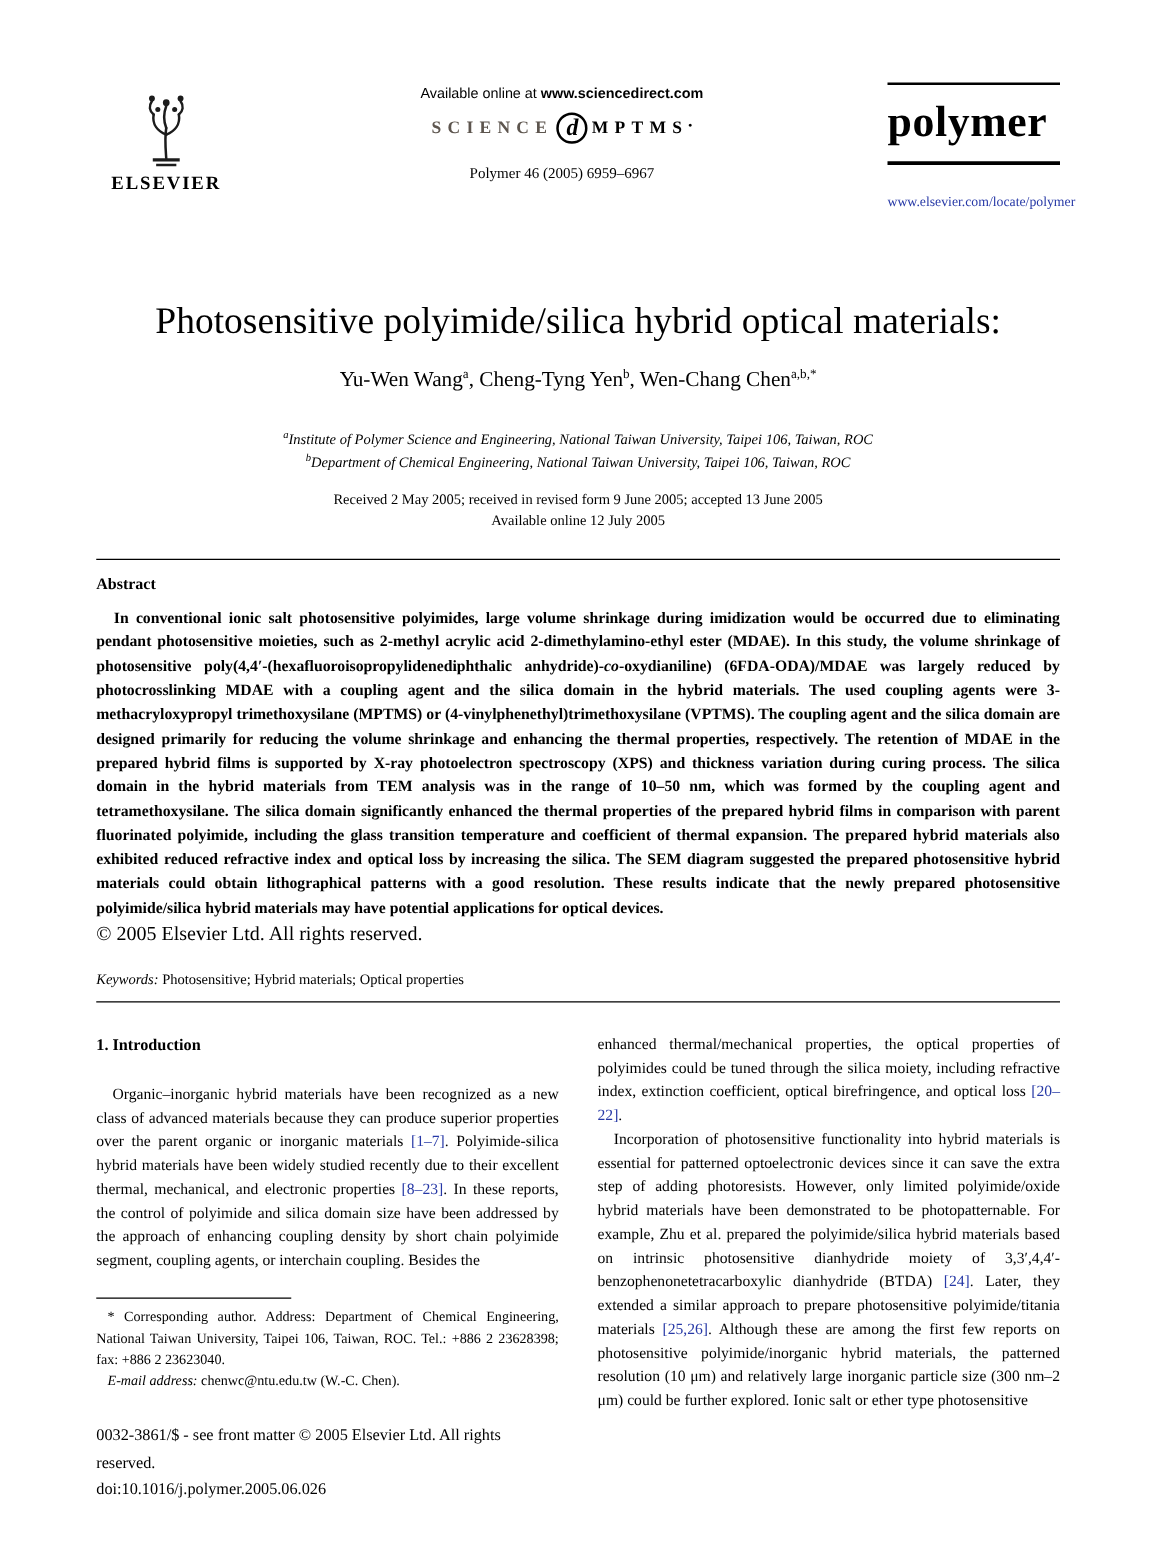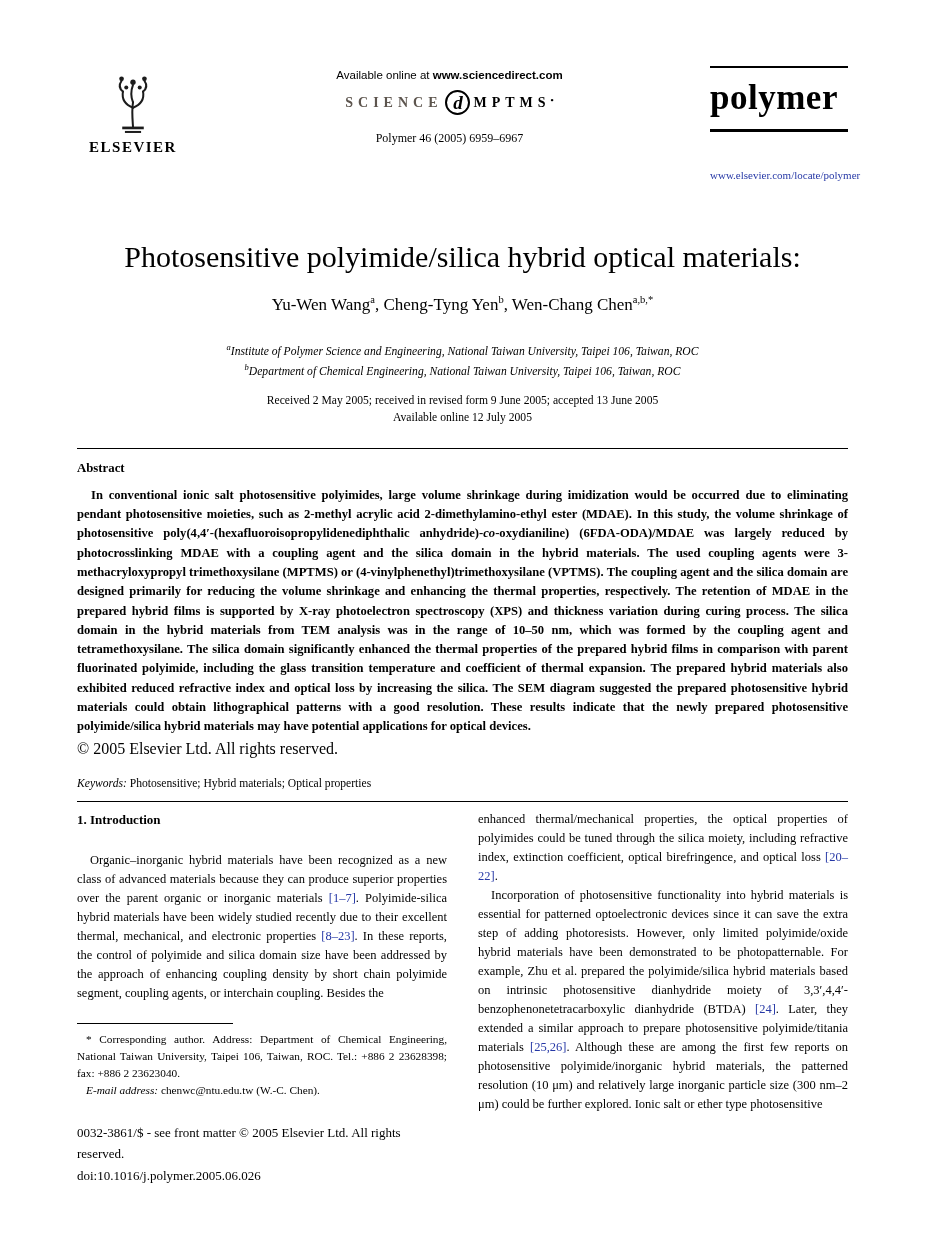--- a/index.html
+++ b/index.html
@@ -21,40 +21,40 @@
   .sd-d { width:25px; height:25px; border:2.5px solid #000; border-radius:50%; display:inline-flex;
           align-items:center; justify-content:center; font:italic 700 19px "Liberation Serif", serif;
           margin:0 3px; box-sizing:border-box; }
   .sd-direct { font-weight:700; font-size:14px; letter-spacing:5px; color:#000; }
   .sd-mark { font-size:9px; vertical-align:top; letter-spacing:0; }
   .center-citation { margin-top:16px; font-size:12px; }
   .masthead-right { width:138px; }
   .jr-rule-top { border-top:2.5px solid #000; }
   .polymer-word { font-size:35px; font-weight:700; text-align:left; letter-spacing:0.5px; padding:12px 0 14px; line-height:1; }
   .jr-rule-bottom { border-top:3.5px solid #000; }
-  .journal-url { display:block; margin-top:37px; font-size:11px; text-align:right;
+  .journal-url { display:block; margin-top:24px; font-size:11px; text-align:right;
                  color:var(--color-link,#2638a6); text-decoration:none; cursor:pointer; }
   
   .title-block { text-align:center; margin-top:50px; }
   .article-title { font-size:30px; font-weight:400; line-height:1.42; margin:0; }
   .authors { margin-top:15px; font-size:17px; }
   .authors sup { font-size:10.5px; }
   .affiliations { margin-top:27px; font-style:italic; font-size:11.6px; line-height:1.5; }
   .affiliations sup { font-size:8.5px; }
   .received { margin-top:12px; font-size:11.6px; line-height:1.5; }
   
   .rule { border:0; border-top:1px solid #000; margin:21px 0 0; }
   .rule.bottom { margin-top:11px; }
   
   .abstract-heading { font-size:12.8px; font-weight:700; margin:12px 0 0; }
   .abstract-body { margin:10px 0 0; font-size:12.6px; line-height:1.535; text-align:justify; text-indent:14px;font-weight:bold; }
   .copyright { margin:0; font-size:16px; line-height:1.535; }
   .keywords { margin:16px 0 0; font-size:11.6px; }
   
-  .columns { display:flex; gap:31px; margin-top:8px; }
+  .columns { display:flex; gap:31px; margin-top:24px; }
   .col { width:370px; font-size:12.5px; line-height:1.52; text-align:justify; }
   .intro-heading { font-size:13px; font-weight:700; margin:0 0 21px; text-align:left; }
   .col p { margin:0; }
   p.indent { text-indent:13px; }
   
   .footnote { margin-top:20px; }
   .footnote-rule { width:156px; border-top:1px solid #000; margin-bottom:7px; }
   .footnote p { font-size:11.3px; line-height:1.5; }
   .fn-first { text-indent:9px; }
   .fn-email { text-indent:9px; }

